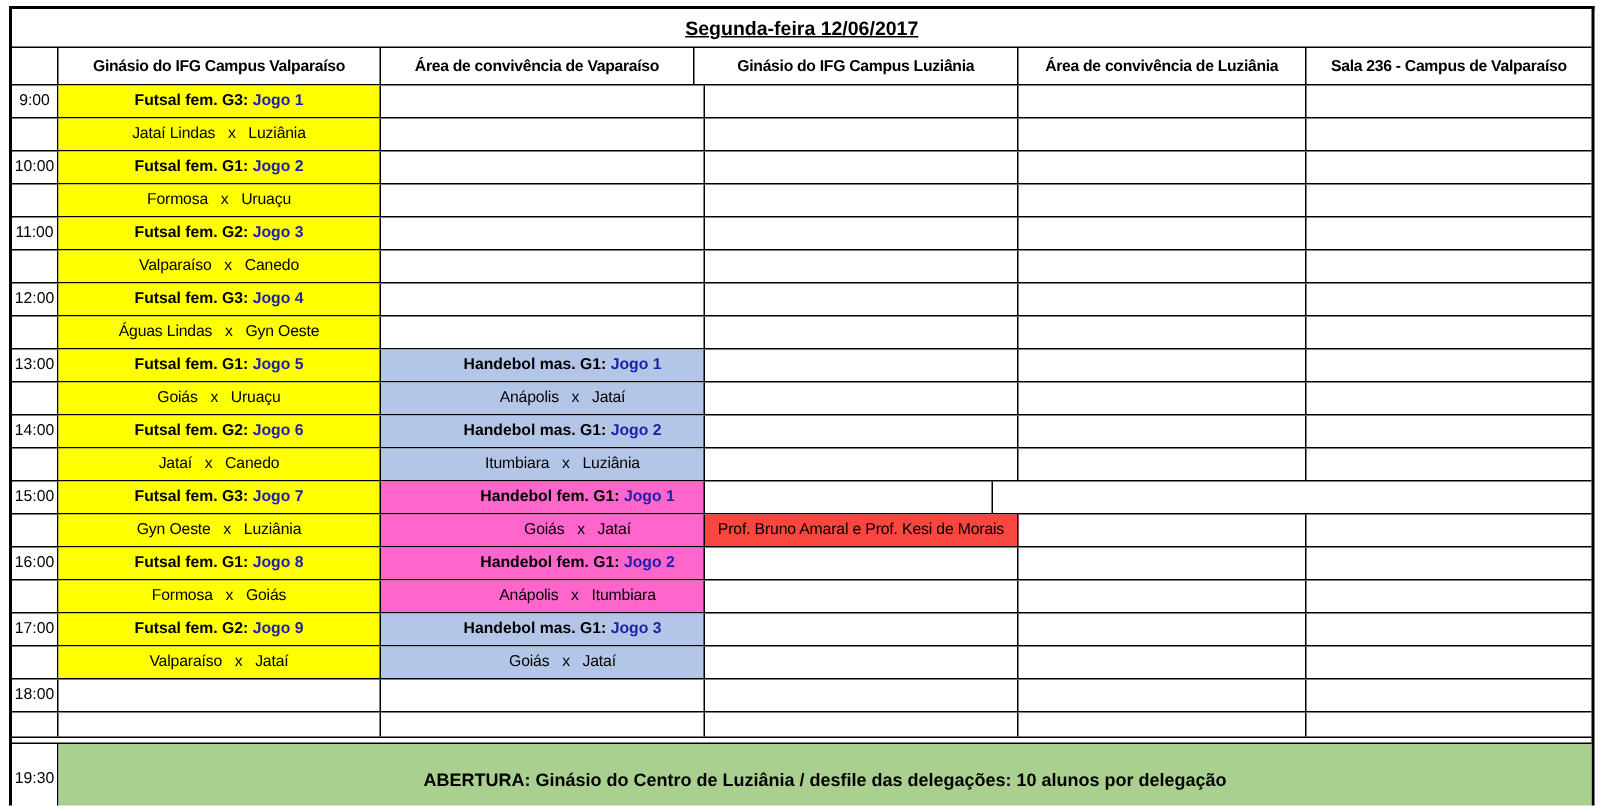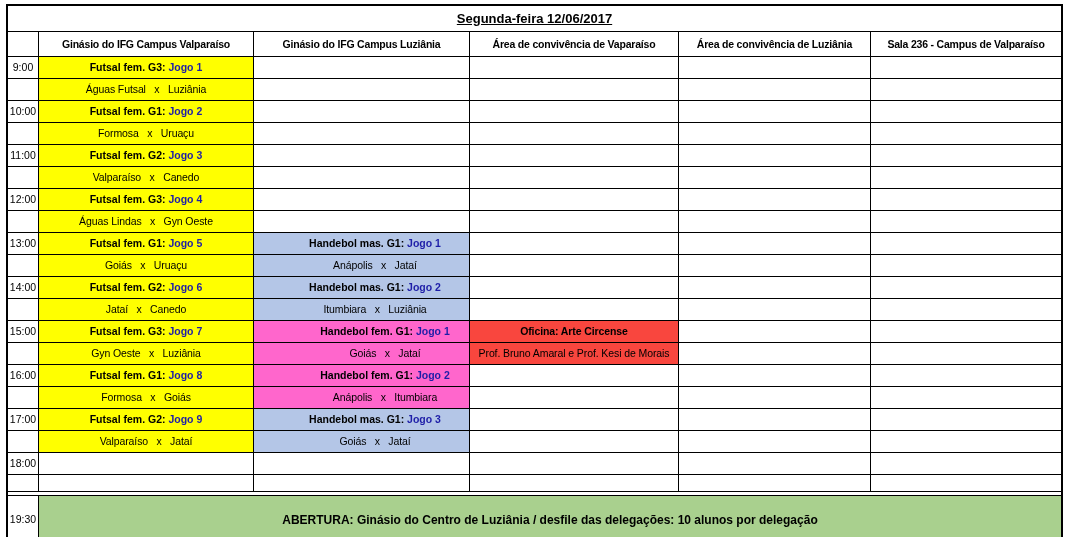--- a/index.html
+++ b/index.html
@@ -50,38 +50,38 @@
 
 <div class="sheet">
 
   <div class="row title-row">
     <div class="cell title-cell">Segunda-feira 12/06/2017</div>
   </div>
 
   <div class="row header-row">
     <div class="cell c-time"></div>
     <div class="cell c1">Ginásio do IFG Campus Valparaíso</div>
+    <div class="cell c3">Área de convivência de Vaparaíso</div>
     <div class="cell c2">Ginásio do IFG Campus Luziânia</div>
-    <div class="cell c3">Área de convivência de Vaparaíso</div>
     <div class="cell c4">Área de convivência de Luziânia</div>
     <div class="cell c5">Sala 236 - Campus de Valparaíso</div>
   </div>
 
   <div id="grid">
       <div class="row body-row">
         <div class="cell c-time">9:00</div>
         <div class="cell c1 bg-yellow bold"><span>Futsal fem. G3: </span><span class="t-game">Jogo 1</span></div>
         <div class="cell c2"></div>
         <div class="cell c3"></div>
         <div class="cell c4"></div>
         <div class="cell c5"></div>
       </div>
       <div class="row body-row">
         <div class="cell c-time"></div>
-        <div class="cell c1 bg-yellow"><span class="t-plain">Águas Futsal   x   Luziânia</span></div>
+        <div class="cell c1 bg-yellow"><span class="t-plain">Jataí Lindas   x   Luziânia</span></div>
         <div class="cell c2"></div>
         <div class="cell c3"></div>
         <div class="cell c4"></div>
         <div class="cell c5"></div>
       </div>
       <div class="row body-row">
         <div class="cell c-time">10:00</div>
         <div class="cell c1 bg-yellow bold"><span>Futsal fem. G1: </span><span class="t-game">Jogo 2</span></div>
         <div class="cell c2"></div>
         <div class="cell c3"></div>
@@ -157,21 +157,20 @@
         <div class="cell c1 bg-yellow"><span class="t-plain">Jataí   x   Canedo</span></div>
         <div class="cell c2 bg-blue"><span class="t-plain">Itumbiara   x   Luziânia</span></div>
         <div class="cell c3"></div>
         <div class="cell c4"></div>
         <div class="cell c5"></div>
       </div>
       <div class="row body-row">
         <div class="cell c-time">15:00</div>
         <div class="cell c1 bg-yellow bold"><span>Futsal fem. G3: </span><span class="t-game">Jogo 7</span></div>
         <div class="cell c2 bg-pink bold"><span>Handebol fem. G1: </span><span class="t-game">Jogo 1</span></div>
-        <div class="cell c3 bg-red bold"><span class="t-plain">Oficina: Arte Circense</span></div>
         <div class="cell c4"></div>
         <div class="cell c5"></div>
       </div>
       <div class="row body-row">
         <div class="cell c-time"></div>
         <div class="cell c1 bg-yellow"><span class="t-plain">Gyn Oeste   x   Luziânia</span></div>
         <div class="cell c2 bg-pink"><span class="t-plain">Goiás   x   Jataí</span></div>
         <div class="cell c3 bg-red"><span class="t-plain">Prof. Bruno Amaral e Prof. Kesi de Morais</span></div>
         <div class="cell c4"></div>
         <div class="cell c5"></div>

